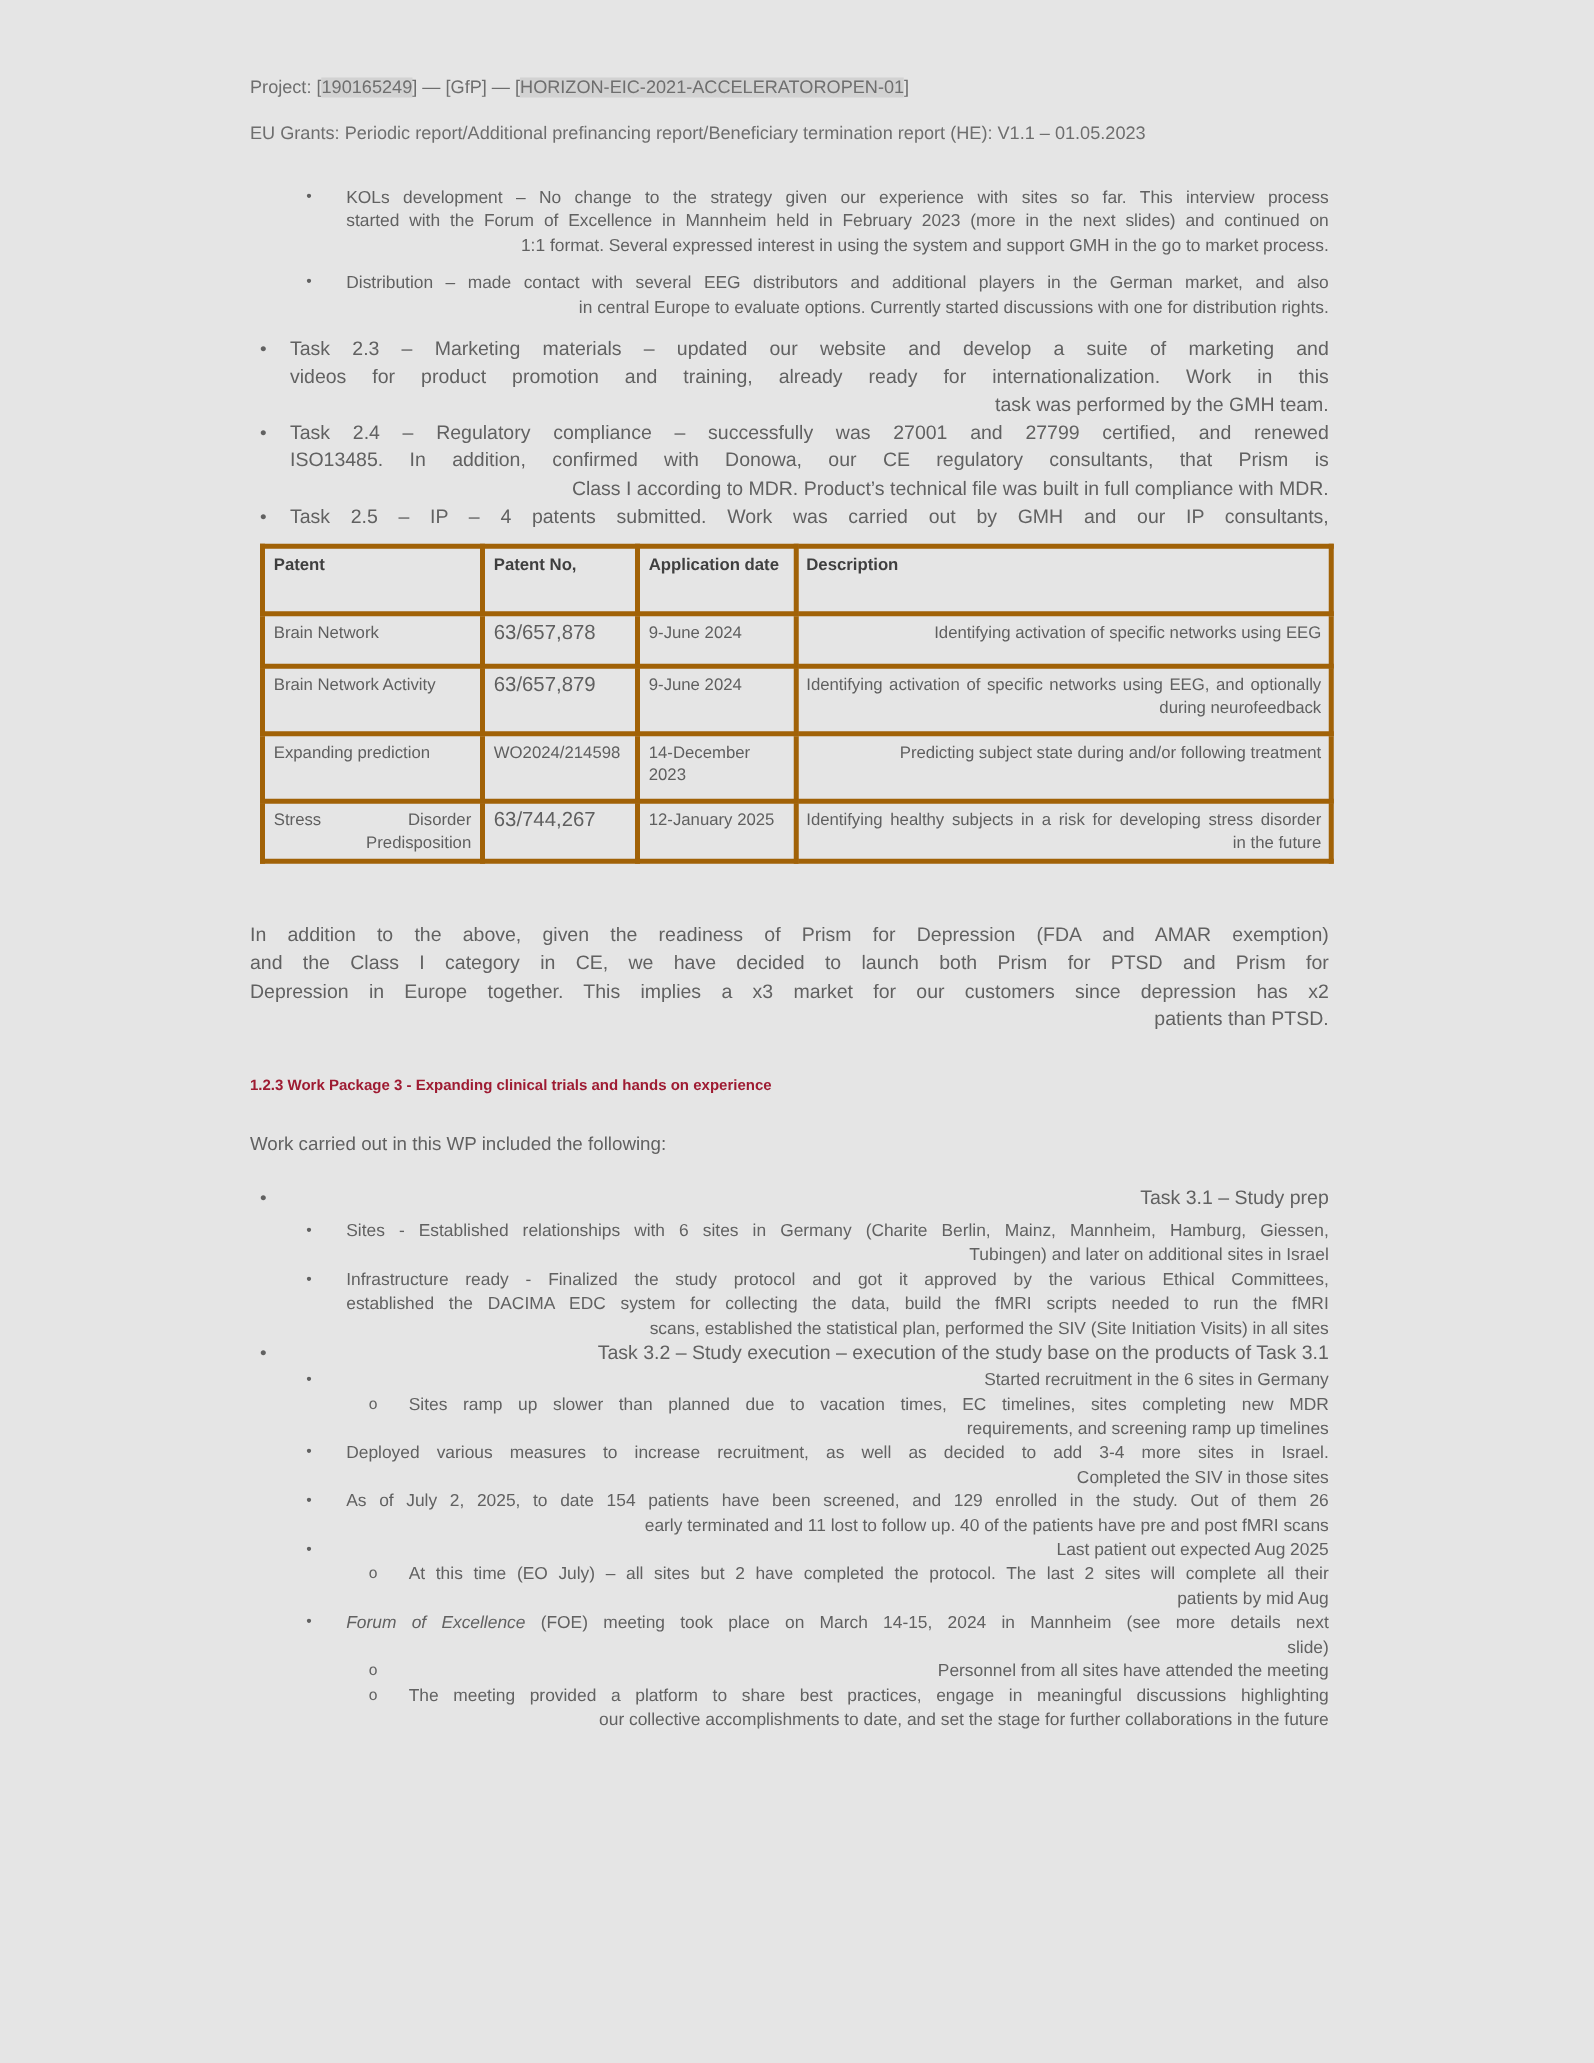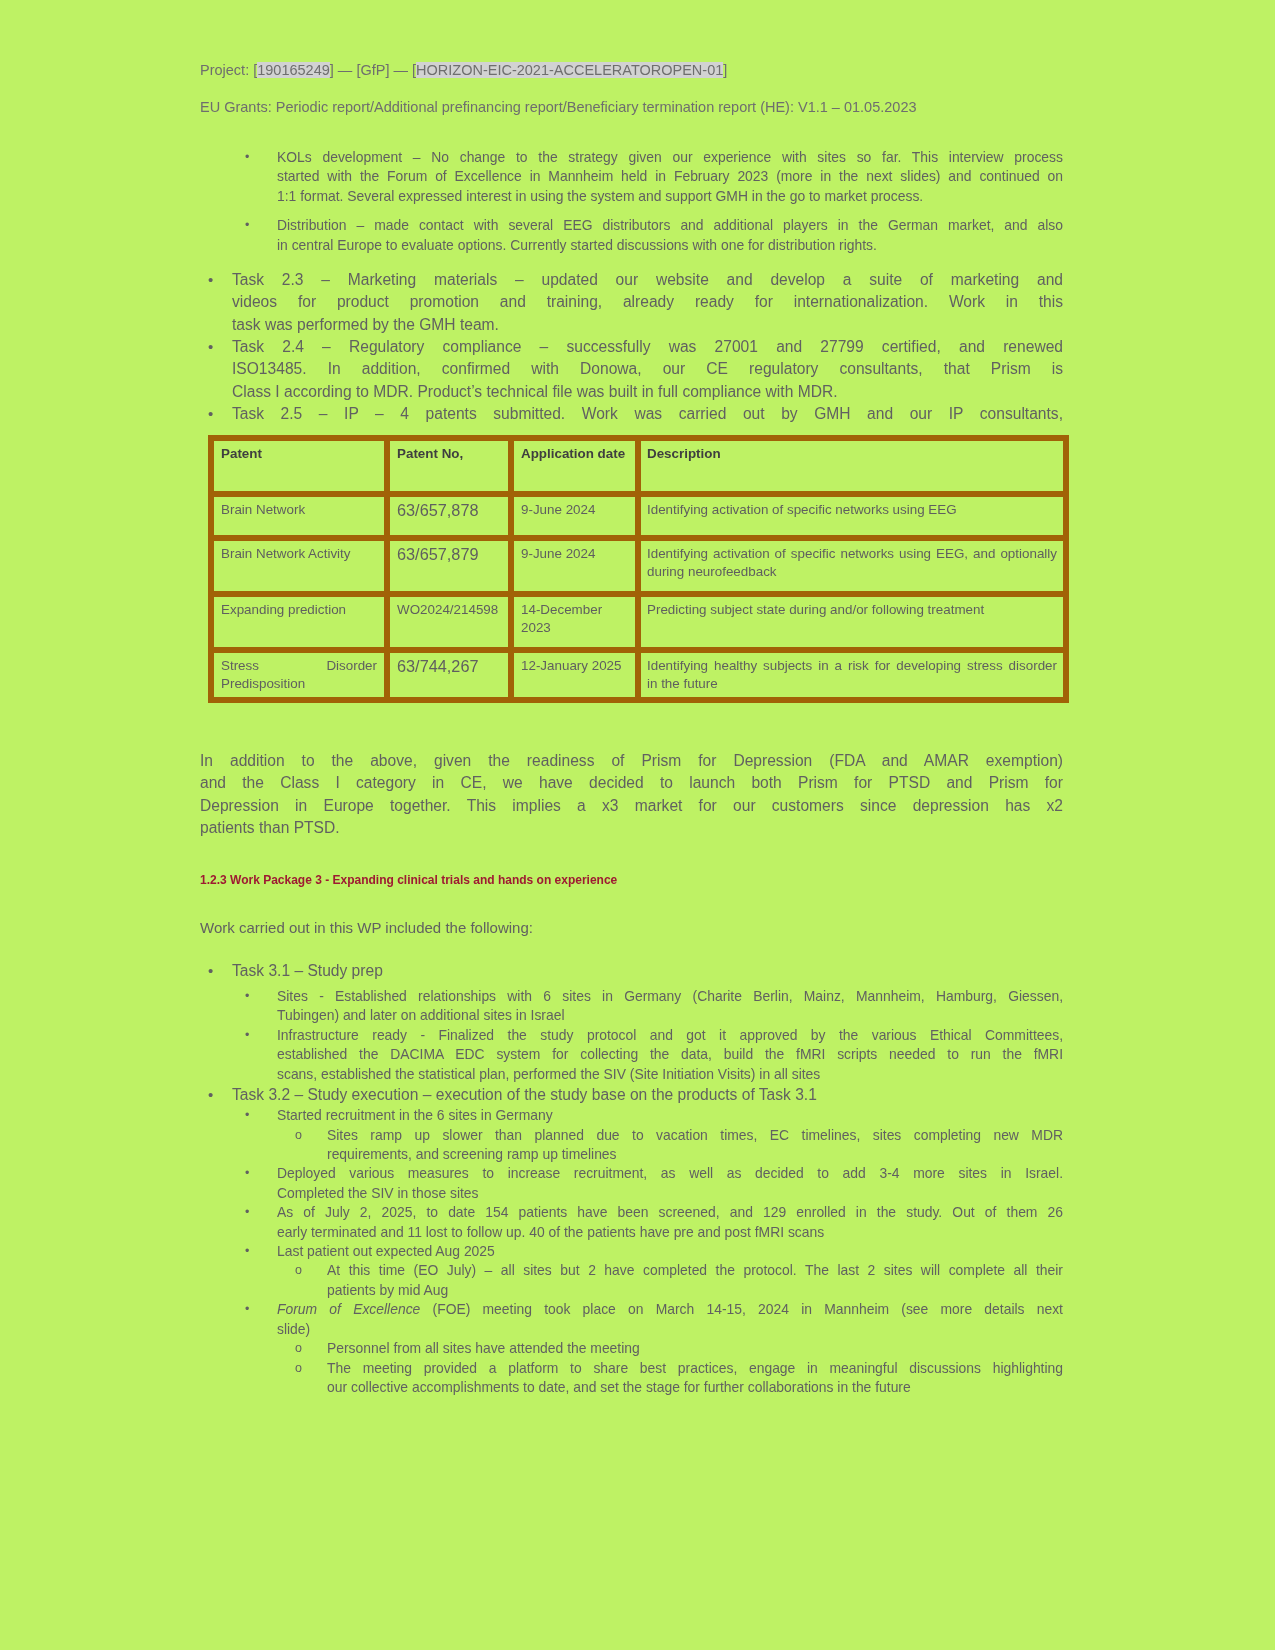--- a/index.html
+++ b/index.html
@@ -1,17 +1,17 @@
 <!DOCTYPE html>
 <html><head>
 <meta charset="utf-8">
 <style>
   html,body { margin:0; padding:0; background:#ffffff; }
   .page {
-    position:relative; width:1275px; height:1650px; background:#bef264;
+    position:relative; width:1275px; height:1650px; background:#e5e5e5;
     font-family:"Liberation Sans","DejaVu Sans",sans-serif; color:#616161;
     overflow:hidden;
   }
   .content { position:absolute; left:200px; top:0; width:863px; }
 
   
   .hdr1 { margin-top:60px; font-size:14.5px; line-height:21px; color:#6e6e6e; }
   .hl   { background:#d2d2d2; }
   .hdr2 { margin-top:16px; font-size:14.5px; line-height:21px; color:#6e6e6e; text-align:left; }
 
@@ -19,37 +19,37 @@
   .li  { display:flex; }
   .l1  { font-size:15.6px; line-height:22.3px; }
   .l2  { font-size:13.9px; line-height:19.4px; }
   .l3  { font-size:13.9px; line-height:19.4px; }
   .b1  { flex:0 0 32px;  box-sizing:border-box; padding-left:8px;  font-size:15px; }
   .b2  { flex:0 0 77px;  box-sizing:border-box; padding-left:45px; font-size:12.5px; }
   .b3  { flex:0 0 127px; box-sizing:border-box; padding-left:95px; font-size:12.5px; }
   .txt { flex:1; min-width:0; }
 
   .jline { text-align:justify; text-align-last:justify; }
-  .lline { text-align:left; }
+  .lline { text-align:right; }
   .it    { font-style:italic; }
 
   .mt-kols { margin-top:30px; }
   .mt-dist { margin-top:10px; }
   .mt-t23  { margin-top:14px; }
   .mt-sites{ margin-top:5px; }
 
   
   .ptable {
     margin-top:10px; margin-left:8px; width:855px;
     border-collapse:collapse; table-layout:fixed;
     font-size:13.4px; line-height:17.5px; color:#5f5f5f;
     border:2px solid #666666;
   }
   .ptable th, .ptable td {
-    border:6px solid #a16207; vertical-align:top; text-align:left;
+    border:4px solid #a16207; vertical-align:top; text-align:left;
     padding:4px 7px;
   }
   .ptable th { font-weight:bold; color:#3f3f3f; }
   .ptable .desc { padding:4px 6px;border-radius:23px; }
   .pno { font-size:16.3px; line-height:19px; }
   .rowhdr  td, .rowhdr  th { height:42px; }
   .row-h1 td { height:30px; }
   .row-h2 td { height:42px; }
   .row-h3 td { height:42px; }
   .row-h4 td { height:36px; }

